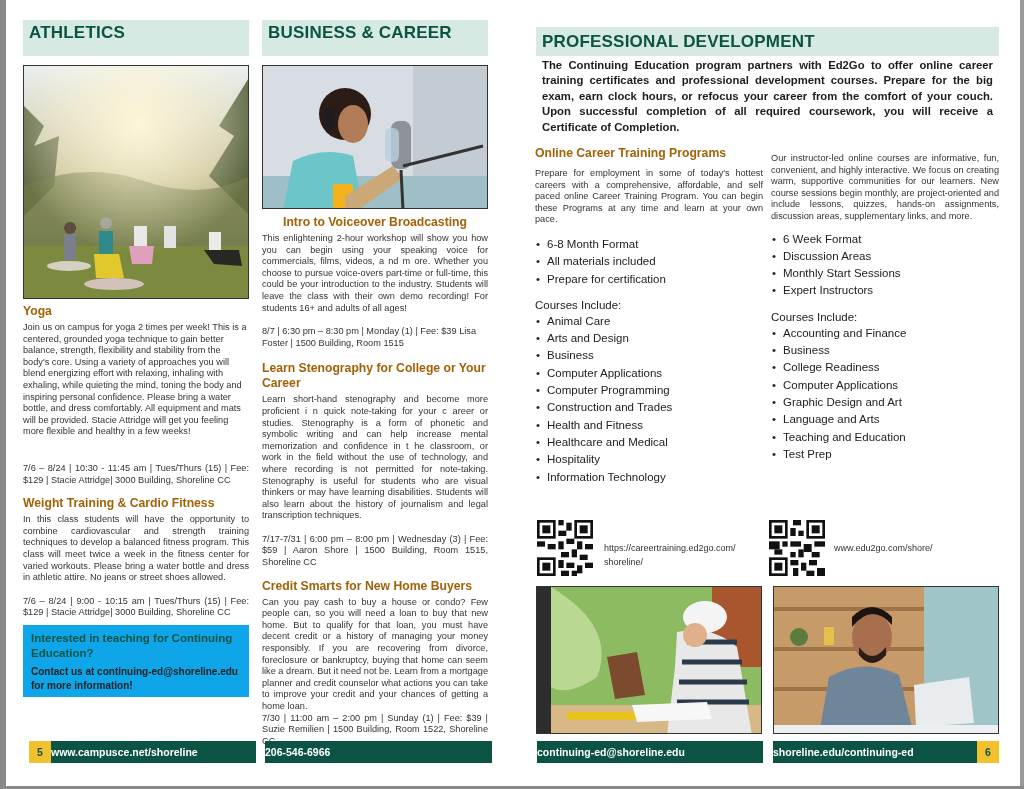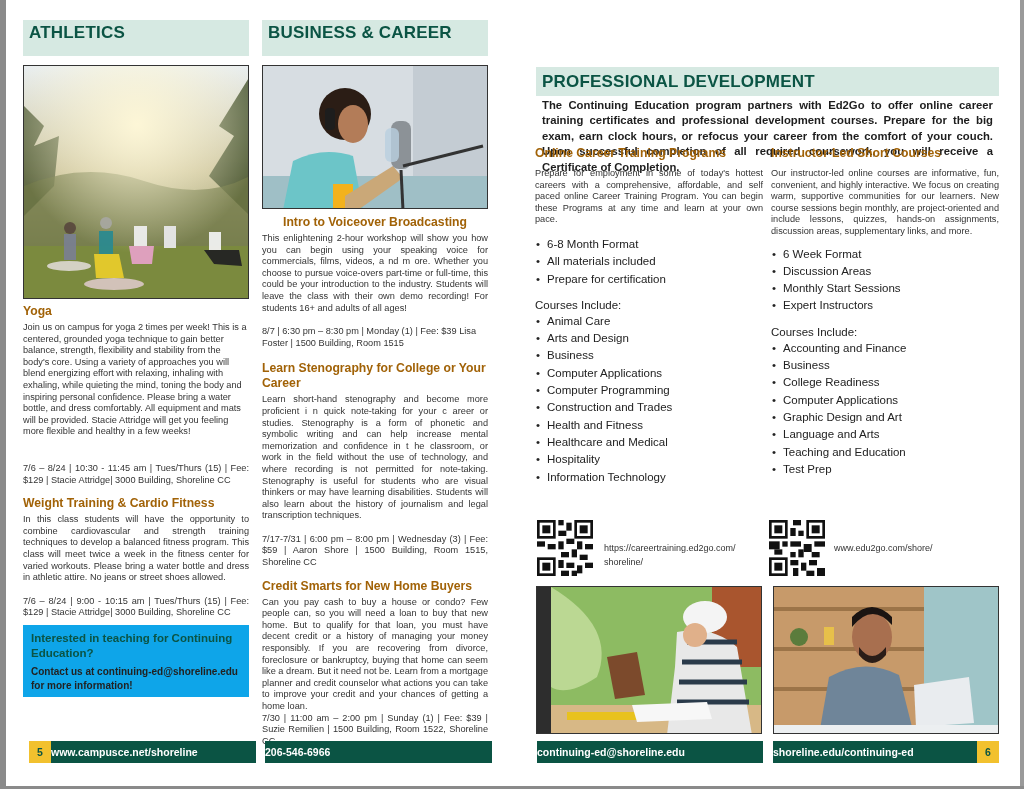--- a/index.html
+++ b/index.html
@@ -126,21 +126,21 @@
 
   <div class="h3" style="margin-top:10px;">Credit Smarts for New Home Buyers</div>
   <p class="body" style="margin-top:3px;">Can you pay cash to buy a house or condo? Few people can, so you will need a loan to buy that new home. But to qualify for that loan, you must have decent credit or a history of managing your money responsibly. If you are recovering from divorce, foreclosure or bankruptcy, buying that home can seem like a dream. But it need not be. Learn from a mortgage planner and credit counselor what actions you can take to improve your credit and your chances of getting a home loan.</p>
   <p class="meta">7/30 | 11:00 am – 2:00 pm | Sunday (1) | Fee: $39 | Suzie Remilien | 1500 Building, Room 1522, Shoreline CC</p>
 </div>
 
 <div class="page-num" style="left:29px; top:741px;">5</div>
 <div class="footer-bar" style="left:51px; top:741px; width:205px;">www.campusce.net/shoreline</div>
 <div class="footer-bar" style="left:265px; top:741px; width:227px;">206-546-6966</div>
 
-<div class="col" style="left:536px; top:27px; width:463px;margin-top:40px;">
+<div class="col" style="left:536px; top:27px; width:463px;">
   <div class="section-head" style="height:29px; line-height:23px;">PROFESSIONAL DEVELOPMENT</div>
   <p class="intro" style="margin-top:2px; padding:0 6px;">The Continuing Education program partners with Ed2Go to offer online career training certificates and professional development courses. Prepare for the big exam, earn clock hours, or refocus your career from the comfort of your couch. Upon successful completion of all required coursework, you will receive a Certificate of Completion.</p>
 </div>
 
 <div class="col" style="left:535px; top:146px; width:228px;">
   <div class="h3">Online Career Training Programs</div>
   <p class="body" style="margin-top:7px;">Prepare for employment in some of today's hottest careers with a comprehensive, affordable, and self paced online Career Training Program. You can begin these Programs at any time and learn at your own pace.</p>
   <ul class="bullets" style="margin-top:10px;">
     <li>6-8 Month Format</li>
     <li>All materials included</li>
@@ -155,21 +155,20 @@
     <li>Computer Programming</li>
     <li>Construction and Trades</li>
     <li>Health and Fitness</li>
     <li>Healthcare and Medical</li>
     <li>Hospitality</li>
     <li>Information Technology</li>
   </ul>
 </div>
 
 <div class="col" style="left:771px; top:146px; width:228px;">
-  <div class="h3">Instructor-Led Short Courses</div>
   <p class="body" style="margin-top:7px;">Our instructor-led online courses are informative, fun, convenient, and highly interactive. We focus on creating warm, supportive communities for our learners. New course sessions begin monthly, are project-oriented and include lessons, quizzes, hands-on assignments, discussion areas, supplementary links, and more.</p>
   <ul class="bullets" style="margin-top:8px;">
     <li>6 Week Format</li>
     <li>Discussion Areas</li>
     <li>Monthly Start Sessions</li>
     <li>Expert Instructors</li>
   </ul>
   <div class="courses-label" style="margin-top:9px;">Courses Include:</div>
   <ul class="bullets">
     <li>Accounting and Finance</li>

